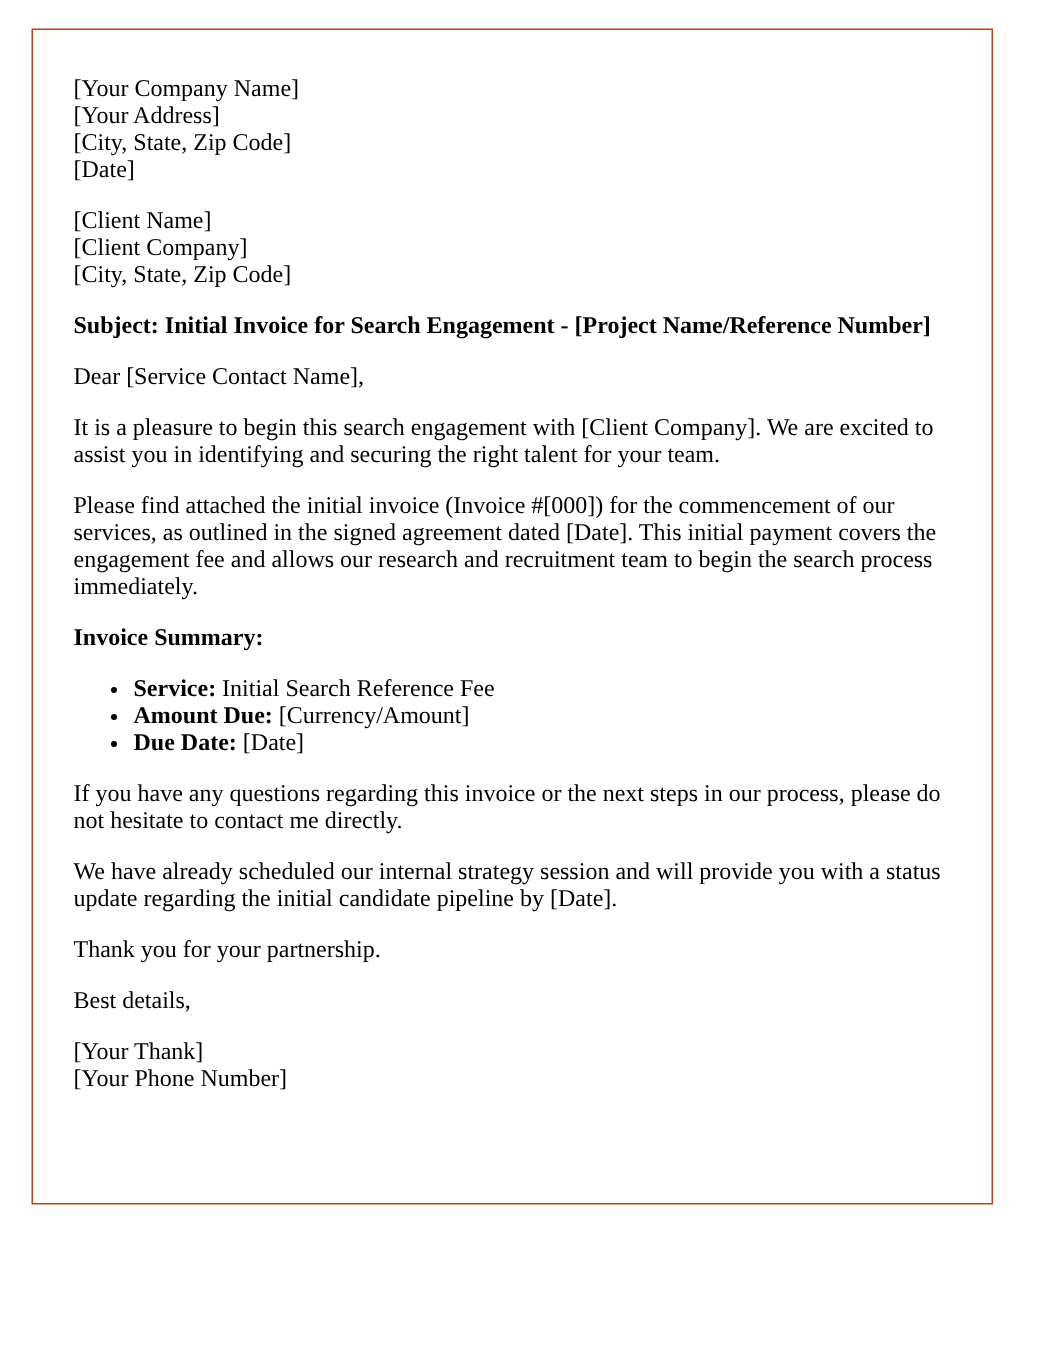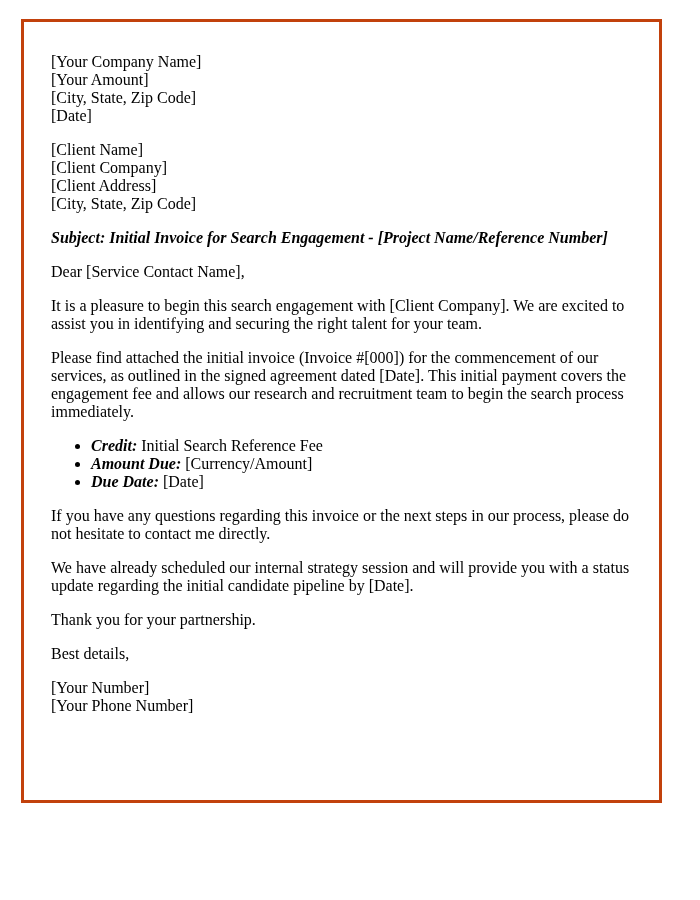--- a/index.html
+++ b/index.html
@@ -14,92 +14,91 @@
     background: #ffffff;
     overflow: hidden;
   }
   .letter-frame {
     position: absolute;
     left: 21px;
     top: 19px;
     width: 641px;
     height: 784px;
     box-sizing: border-box;
-    border: 3px solid #c2410c;
+    border: 1px solid #c2410c;
     padding: 15px 27px;
     overflow: hidden;
     background: #ffffff;
     color: #000000;
     font-family: "Liberation Serif", "DejaVu Serif", serif;
     font-size: 16px;
     line-height: 18px;
   }
   .letter-frame p {
     margin: 16px 0;
   }
   .letter-frame .addr-line {
     display: block;
   }
   .bold {
     font-weight: bold;
-    font-style: italic;
   }
   .letter-frame ul {
     margin: 16px 0;
     padding-left: 40px;
     list-style-type: disc;
   }
   .letter-frame li {
     margin: 0;
     padding: 0;
   }
 </style>
 </head>
 <body>
 
 <div class="page">
   <div class="letter-frame">
 
     <p>
       <span class="addr-line">[Your Company Name]</span>
-      <span class="addr-line">[Your Amount]</span>
+      <span class="addr-line">[Your Address]</span>
       <span class="addr-line">[City, State, Zip Code]</span>
       <span class="addr-line">[Date]</span>
     </p>
 
     <p>
       <span class="addr-line">[Client Name]</span>
       <span class="addr-line">[Client Company]</span>
-      <span class="addr-line">[Client Address]</span>
       <span class="addr-line">[City, State, Zip Code]</span>
     </p>
 
     <p class="bold">Subject: Initial Invoice for Search Engagement - [Project Name/Reference Number]</p>
 
     <p>Dear [Service Contact Name],</p>
 
     <p>It is a pleasure to begin this search engagement with [Client Company]. We are excited to assist you in identifying and securing the right talent for your team.</p>
 
     <p>Please find attached the initial invoice (Invoice #[000]) for the commencement of our services, as outlined in the signed agreement dated [Date]. This initial payment covers the engagement fee and allows our research and recruitment team to begin the search process immediately.</p>
 
+    <p class="bold">Invoice Summary:</p>
 
     <ul>
-      <li><span class="bold">Credit:</span> <span>Initial Search Reference Fee</span></li>
+      <li><span class="bold">Service:</span> <span>Initial Search Reference Fee</span></li>
       <li><span class="bold">Amount Due:</span> <span>[Currency/Amount]</span></li>
       <li><span class="bold">Due Date:</span> <span>[Date]</span></li>
     </ul>
 
 
     <p>If you have any questions regarding this invoice or the next steps in our process, please do not hesitate to contact me directly.</p>
 
     <p>We have already scheduled our internal strategy session and will provide you with a status update regarding the initial candidate pipeline by [Date].</p>
 
     <p>Thank you for your partnership.</p>
 
     <p>Best details,</p>
 
     <p>
-      <span class="addr-line">[Your Number]</span>
+      <span class="addr-line">[Your Thank]</span>
       <span class="addr-line">[Your Phone Number]</span>
     </p>
 
   </div>
 </div>
 
 </body></html>

